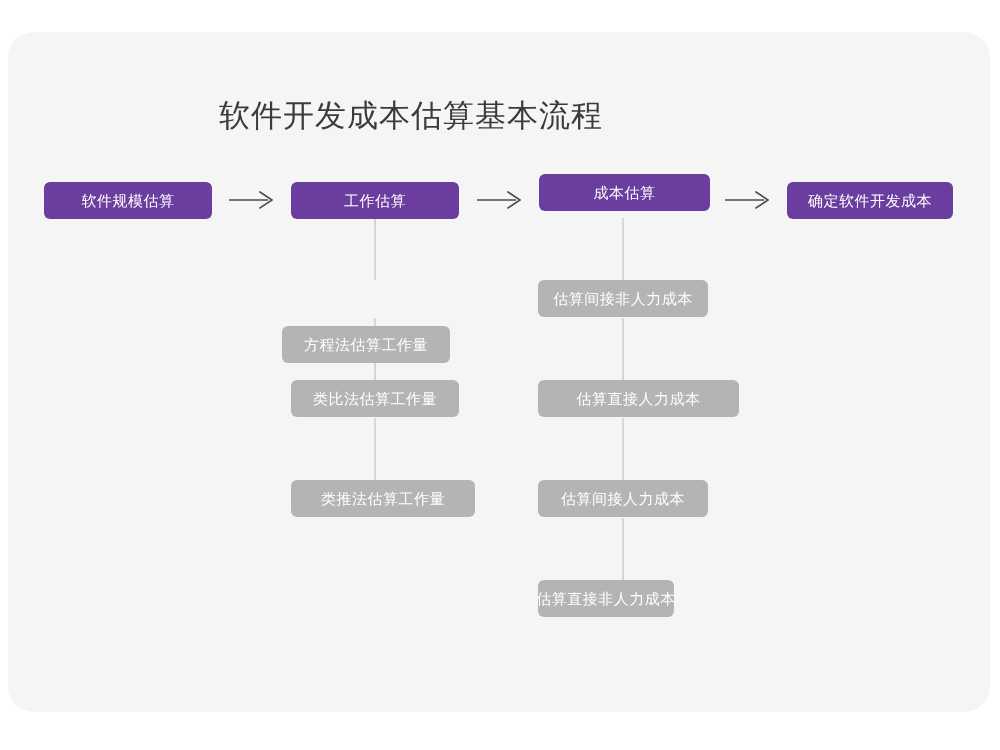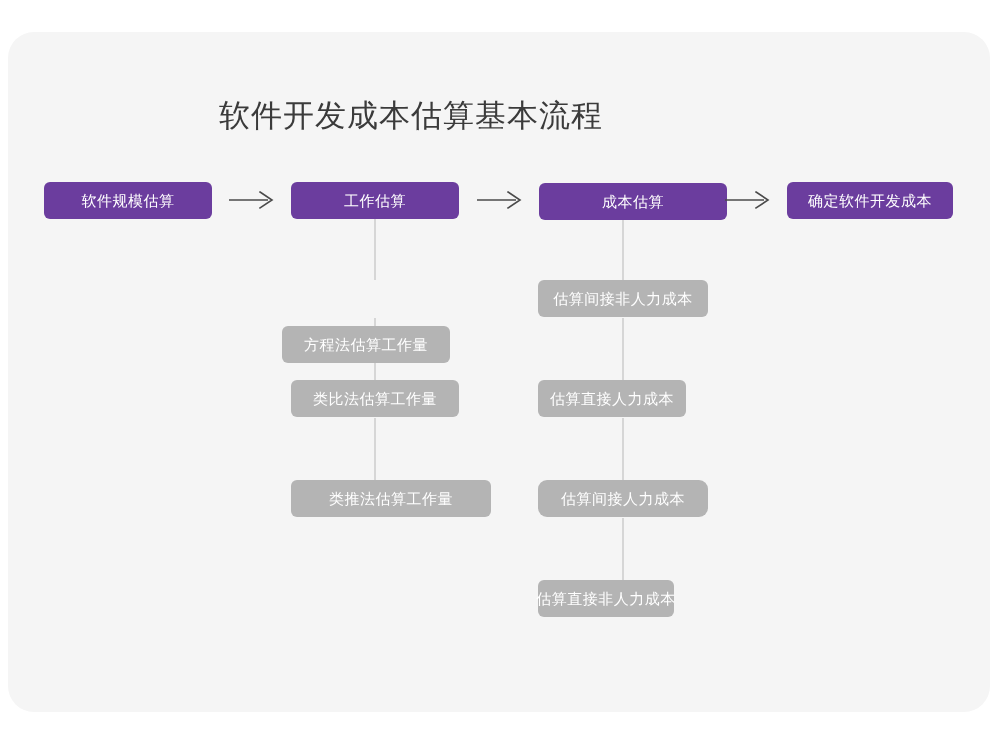--- a/index.html
+++ b/index.html
@@ -116,21 +116,21 @@
     <span>工作估算</span>
   </div>
 
   <span class="arrow" style="left:476px; top:188px; width:46px;">
     <svg width="46" height="24" viewBox="0 0 46 24" aria-hidden="true">
       <path d="M1 12 H40" stroke="#4a4a4a" stroke-width="1.6" fill="none"></path>
       <path d="M32 4 L44 12 L32 20" stroke="#4a4a4a" stroke-width="1.6" fill="none" stroke-linecap="square" stroke-linejoin="miter"></path>
     </svg>
   </span>
 
-  <div class="node primary" style="left:539px; top:183px; width:188px; height:37px;text-align:center;">
+  <div class="node primary" style="left:539px; top:174px; width:171px; height:37px;text-align:center;">
     <span>成本估算</span>
   </div>
 
   <span class="arrow" style="left:724px; top:188px; width:46px;">
     <svg width="46" height="24" viewBox="0 0 46 24" aria-hidden="true">
       <path d="M1 12 H40" stroke="#4a4a4a" stroke-width="1.6" fill="none"></path>
       <path d="M32 4 L44 12 L32 20" stroke="#4a4a4a" stroke-width="1.6" fill="none" stroke-linecap="square" stroke-linejoin="miter"></path>
     </svg>
   </span>
 
@@ -139,33 +139,33 @@
   </div>
 
   <div class="node secondary" style="left:282px; top:280px; width:168px; height:37px;margin-top:46px;">
     <span>方程法估算工作量</span>
   </div>
 
   <div class="node secondary" style="left:291px; top:380px; width:168px; height:37px;">
     <span>类比法估算工作量</span>
   </div>
 
-  <div class="node secondary" style="left:291px; top:480px; width:200px; height:37px;">
+  <div class="node secondary" style="left:291px; top:480px; width:184px; height:37px;">
     <span>类推法估算工作量</span>
   </div>
 
   <div class="node secondary" style="left:538px; top:280px; width:170px; height:37px;">
     <span>估算间接非人力成本</span>
   </div>
 
-  <div class="node secondary" style="left:538px; top:380px; width:148px; height:37px;">
+  <div class="node secondary" style="left:538px; top:380px; width:201px; height:37px;">
     <span>估算直接人力成本</span>
   </div>
 
-  <div class="node secondary" style="left:538px; top:480px; width:170px; height:37px;border-radius:9px;">
+  <div class="node secondary" style="left:538px; top:480px; width:170px; height:37px;">
     <span>估算间接人力成本</span>
   </div>
 
   <div class="node secondary" style="left:538px; top:580px; width:136px; height:37px;">
     <span>估算直接非人力成本</span>
   </div>
 
 </div>
 
 </body></html>

